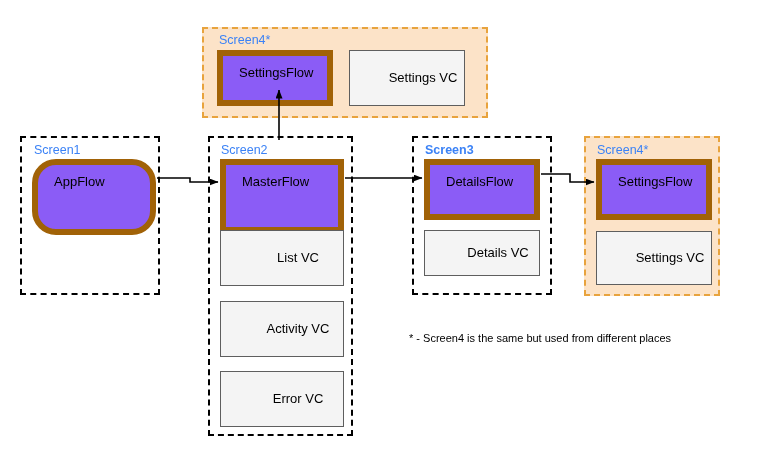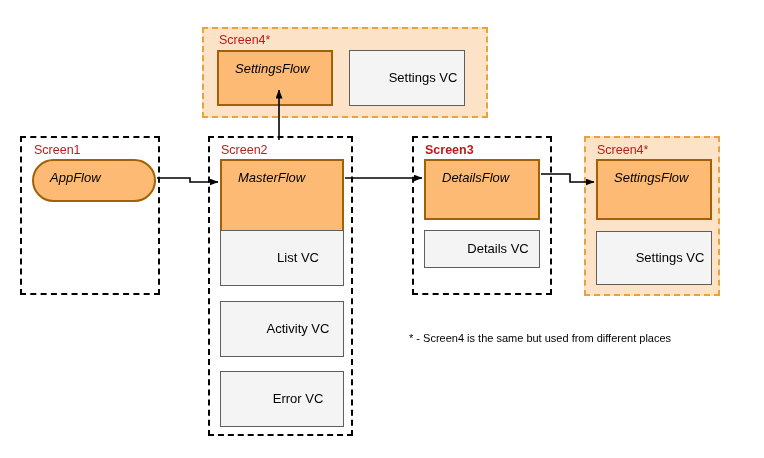--- a/index.html
+++ b/index.html
@@ -31,37 +31,36 @@
     background: transparent;
   }
   .screen-group.highlight {
     border: 2px dashed #e8a33d;
     background: #fce3c8;
   }
   .screen-title {
     position: absolute;
     font-size: 12.5px;
     line-height: 14px;
-    color: #b91c1c;
+    color: #3b82f6;
     white-space: nowrap;
   }
 
   
   .node {
     position: absolute;
     box-sizing: border-box;
     font-size: 13px;
     line-height: 16px;
     color: #000000;
   }
   .node.flow {
-    background: #fdba74;
-    border: 2px solid #a16207;
+    background: #8b5cf6;
+    border: 6px solid #a16207;
     display: block;
-    font-style: italic;
   }
   .node.flow .node-label {
     position: absolute;
     top: 9px;
     left: 16px;
     white-space: nowrap;
   }
   .node.vc {
     background: #f4f4f4;
     border: 1px solid #5e5e5e;
@@ -104,21 +103,21 @@
   </div>
 
   <div class="node vc" style="left:349px; top:50px; width:116px; height:56px;">
     <span class="node-label">Settings VC</span>
   </div>
 
   <div class="screen-group plain" style="left:20px; top:136px; width:140px; height:159px;">
   </div>
   <div class="screen-title" style="left:34px; top:143px;">Screen1</div>
 
-  <div class="node flow" style="left:32px; top:159px; width:124px; height:43px;border-radius:24px;">
+  <div class="node flow" style="left:32px; top:159px; width:124px; height:76px;border-radius:24px;">
     <span class="node-label">AppFlow</span>
   </div>
 
 
   <div class="screen-group plain" style="left:208px; top:136px; width:145px; height:300px;">
   </div>
   <div class="screen-title" style="left:221px; top:143px;">Screen2</div>
 
   <div class="node flow" style="left:220px; top:159px; width:124px; height:74px;">
     <span class="node-label">MasterFlow</span>
@@ -137,21 +136,21 @@
   </div>
 
   <div class="screen-group plain" style="left:412px; top:136px; width:140px; height:159px;">
   </div>
   <div class="screen-title" style="left:425px; top:143px;font-weight:bold;">Screen3</div>
 
   <div class="node flow" style="left:424px; top:159px; width:116px; height:61px;">
     <span class="node-label">DetailsFlow</span>
   </div>
 
-  <div class="node vc" style="left:424px; top:230px; width:116px; height:38px;text-align:right;">
+  <div class="node vc" style="left:424px; top:230px; width:116px; height:46px;text-align:right;">
     <span class="node-label">Details VC</span>
   </div>
 
   <div class="screen-group highlight" style="left:584px; top:136px; width:136px; height:160px;">
   </div>
   <div class="screen-title" style="left:597px; top:143px;">Screen4*</div>
 
   <div class="node flow" style="left:596px; top:159px; width:116px; height:61px;">
     <span class="node-label">SettingsFlow</span>
   </div>

